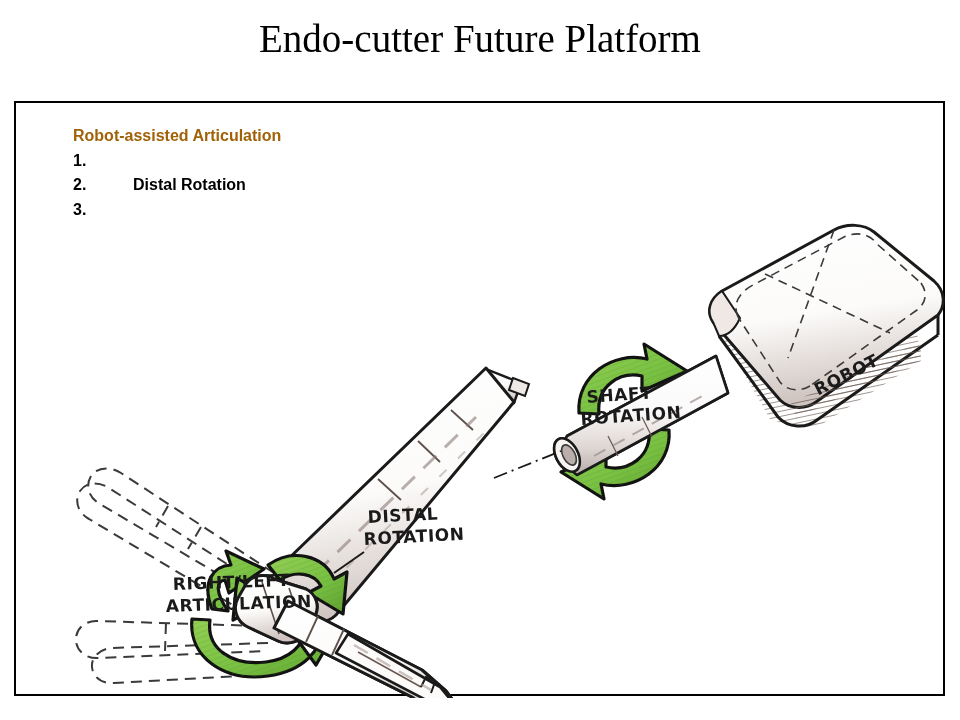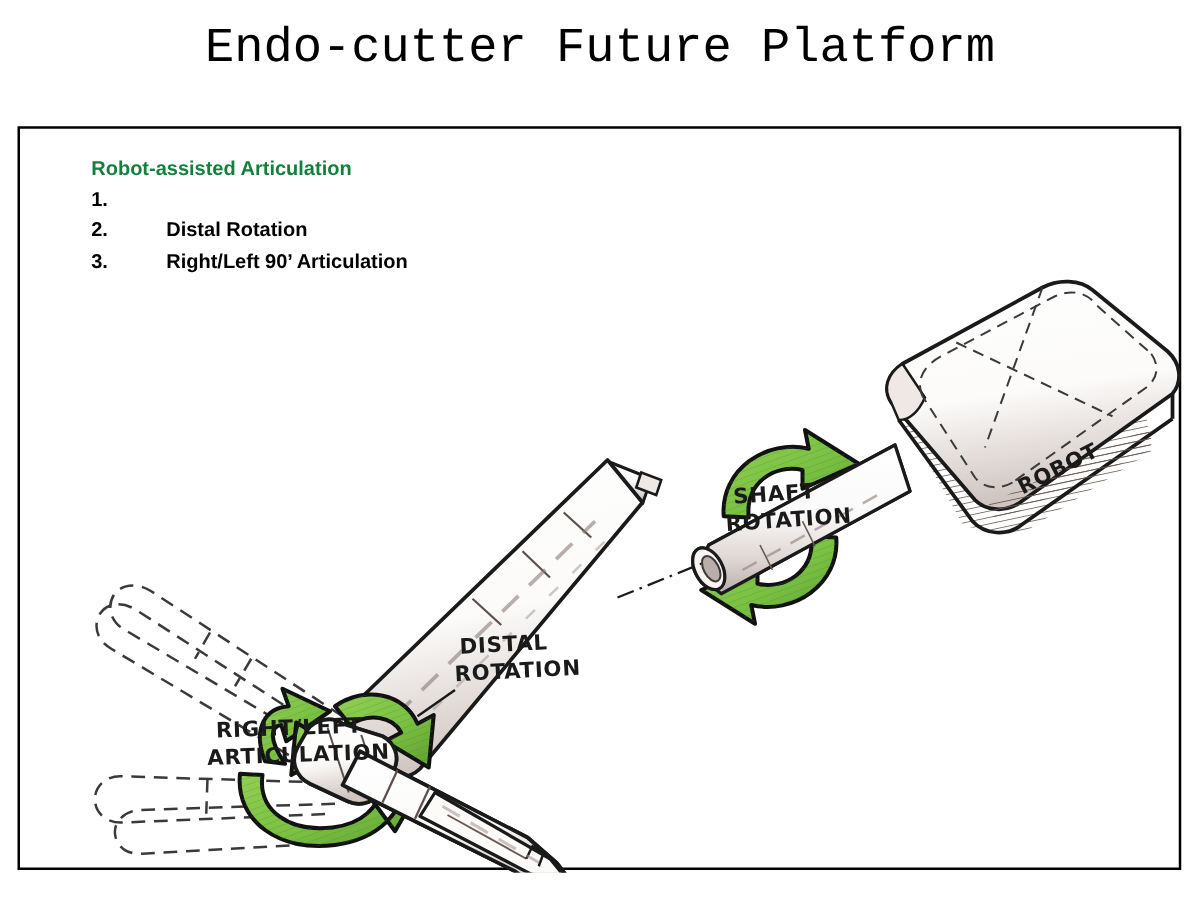--- a/index.html
+++ b/index.html
@@ -18,21 +18,21 @@
     position: absolute;
     inset: 0;
     background: #ffffff;
   }
   #slide-title {
     position: absolute;
     left: 0;
     top: 16px;
     width: 960px;
     text-align: center;
-    font-family: Liberation Mono, monospace;
+    font-family: Liberation Serif, serif;
     font-size: 39px;
     font-weight: normal;
     color: #000000;
     letter-spacing: 0px;
     line-height: 46px;
     white-space: nowrap;
   }
   #content-frame {
     position: absolute;
     left: 14px;
@@ -46,21 +46,21 @@
   #bullet-block {
     position: absolute;
     left: 57px;
     top: 21px;
     width: 420px;
   }
   .bullet-heading {
     font-family: "Liberation Sans", sans-serif;
     font-size: 16px;
     font-weight: bold;
-    color: #15803d;
+    color: #a16207;
     line-height: 24.5px;
     white-space: nowrap;
   }
   .bullet-row {
     display: flex;
     font-family: "Liberation Sans", sans-serif;
     font-size: 16px;
     font-weight: bold;
     color: #000000;
     line-height: 24.5px;
@@ -105,21 +105,20 @@
         <span class="bullet-num">1.</span>
       </div>
 
       <div class="bullet-row">
         <span class="bullet-num">2.</span>
         <span class="bullet-text">Distal Rotation</span>
       </div>
 
       <div class="bullet-row">
         <span class="bullet-num">3.</span>
-        <span class="bullet-text">Right/Left 90’ Articulation</span>
       </div>
     </div>
 
     <svg id="sketch" viewBox="0 0 931 595">
       <defs>
         <linearGradient id="tubeShade" x1="0" y1="0" x2="0" y2="1">
           <stop offset="0%" stop-color="#ffffff"></stop>
           <stop offset="45%" stop-color="#fbfafa"></stop>
           <stop offset="78%" stop-color="#ddd5d2"></stop>
           <stop offset="100%" stop-color="#b8aca8"></stop>

